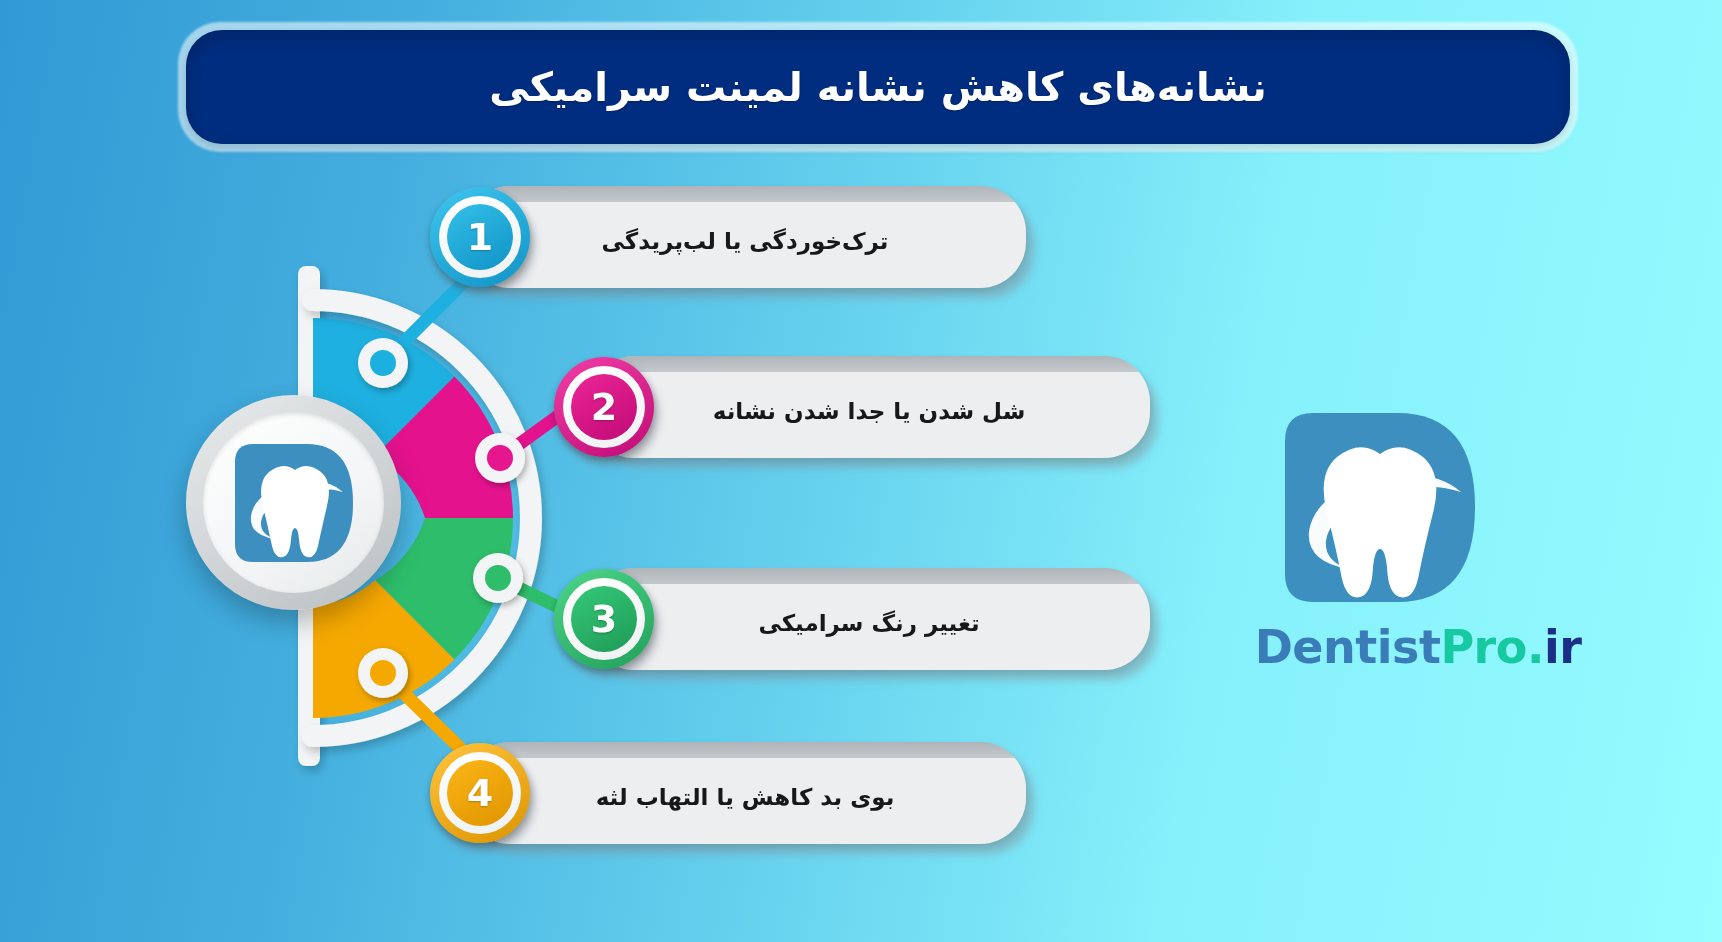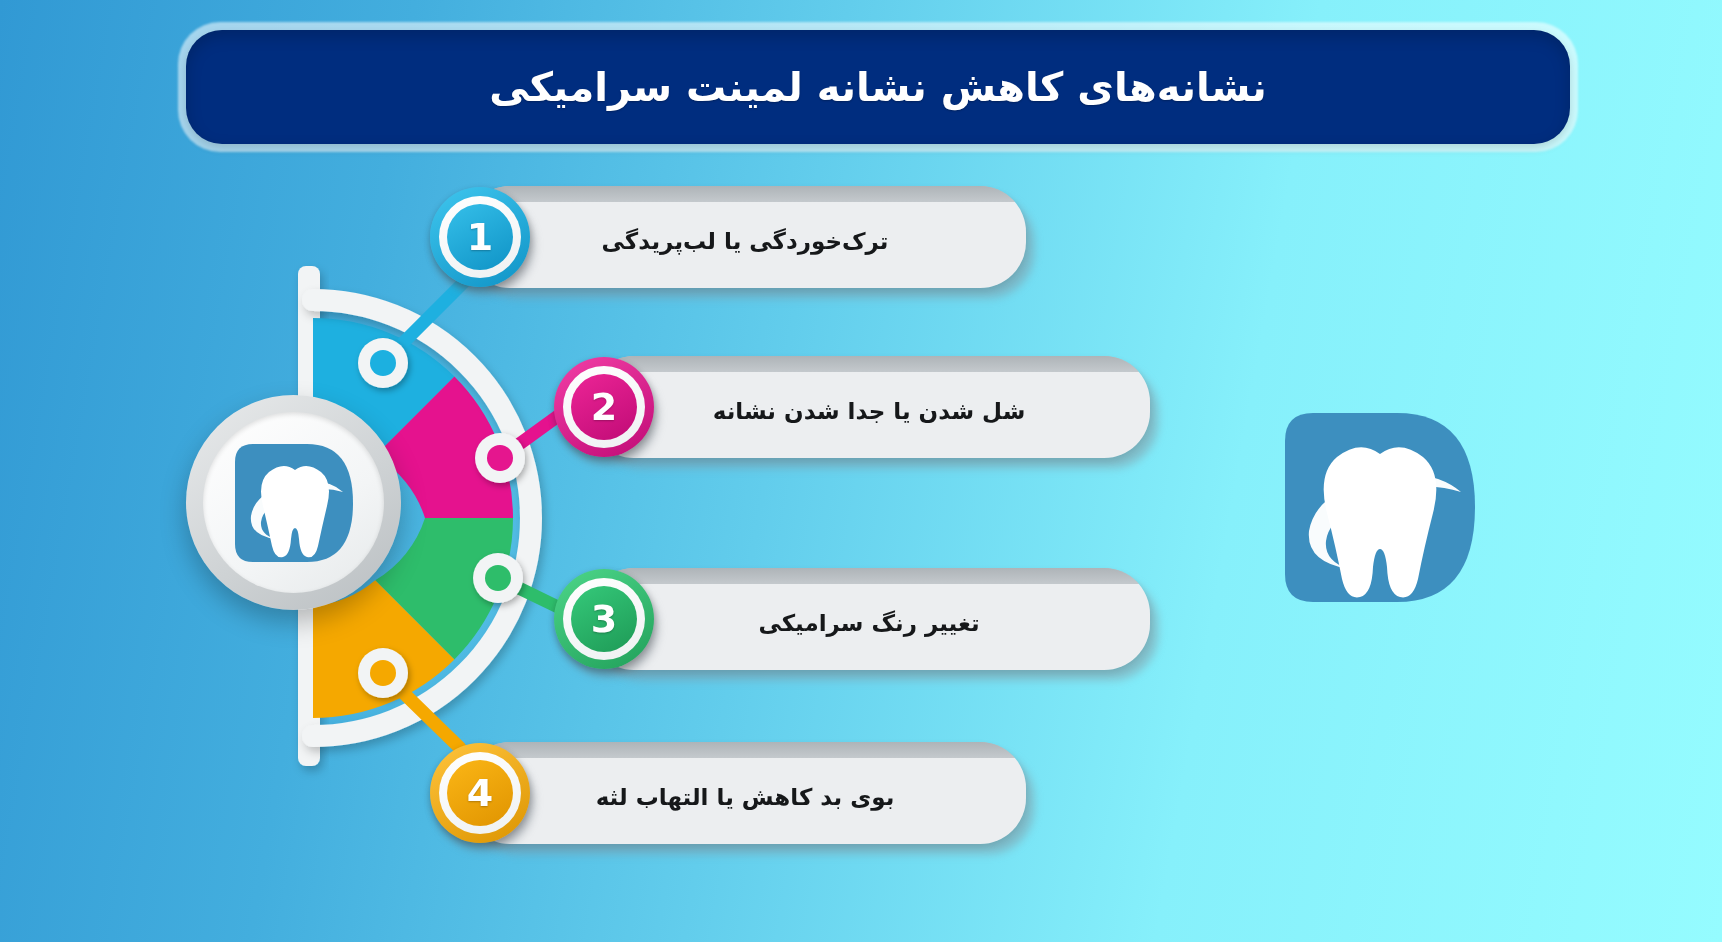--- a/index.html
+++ b/index.html
@@ -248,15 +248,18 @@
   </div>
 
   <div class="brand">
     <div class="brand-logo">
       <svg viewBox="0 0 210 205" width="210" height="205">
         <path d="M10 36 Q10 8 38 8 L122 8 Q200 8 200 102 Q200 197 122 197 L38 197 Q10 197 10 169 Z" fill="#3d8fbf"></path>
         <path d="M62 52 q23 -18 43 -3 q20 -15 43 3 q20 17 10 56 q-9 35 -15 66 q-5 21 -18 18 q-12 -3 -13 -30 q-2 -18 -7 -18 q-5 0 -7 18 q-1 27 -13 30 q-13 3 -18 -18 q-6 -31 -15 -66 q-10 -39 10 -56 z" fill="#ffffff"></path>
         <path d="M34 126 q7 -39 66 -52 q56 -13 86 13 q-37 -12 -79 3 q-53 19 -56 46 q-2 20 23 28 q-43 -7 -40 -38 z" fill="#ffffff" opacity="0.97"></path>
       </svg>
     </div>
+    <div class="brand-text">
+      <span class="b1">Dentist</span><span class="b2">Pro</span><span class="b3">.</span><span class="b4">ir</span>
+    </div>
   </div>
 
 </div>
 
 </body></html>

